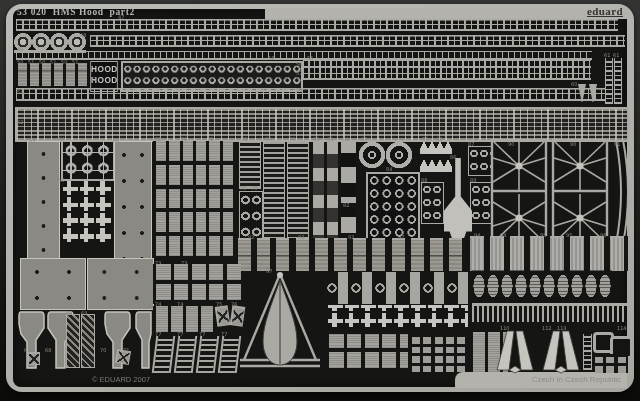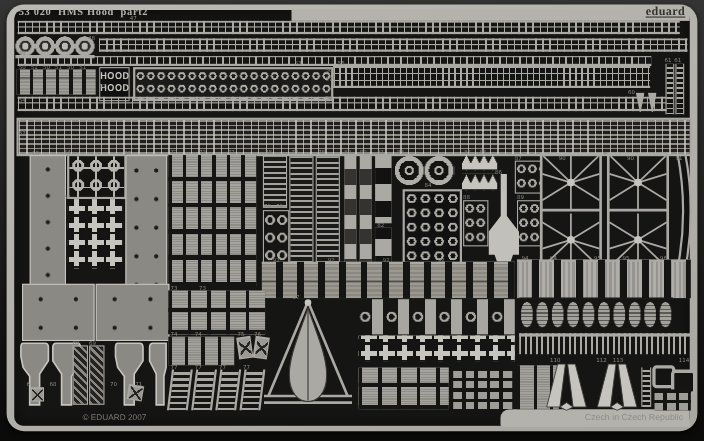--- a/index.html
+++ b/index.html
@@ -16,21 +16,21 @@
     background:linear-gradient(160deg,#bcbab4,#a8a6a0);box-shadow:0 2px 5px rgba(0,0,0,.6);}
   .inner{position:absolute;left:13px;top:9px;width:614px;height:378px;border-radius:8px;
     background:var(--interior);box-shadow:inset 0 0 14px rgba(0,0,0,.55);}
   .bandpatch{position:absolute;background:var(--frame);}
   .bp-top{left:265px;top:8px;width:362px;height:11px;}
   .bp-bottom{left:455px;top:372px;width:172px;height:16px;border-radius:8px 0 0 2px;}
   .title{position:absolute;left:17px;top:7px;font:bold 9.5px "Liberation Serif",serif;
     letter-spacing:.6px;color:var(--title);white-space:pre;}
   .brand{position:absolute;right:17px;top:5px;font:bold 11px "Liberation Serif",serif;
     color:var(--brand);letter-spacing:.4px;text-decoration:underline;}
-  .copyright{position:absolute;left:52px;top:375px;font:7.5px "Liberation Sans",sans-serif;color:var(--copy);padding-left:23px;}
+  .copyright{position:absolute;left:69px;top:375px;font:7.5px "Liberation Sans",sans-serif;color:var(--copy);padding-left:23px;}
   .madein{position:absolute;right:19px;top:375px;font:8px "Liberation Sans",sans-serif;color:var(--made);}
   .p{position:absolute;}
   
   .rail3{background:
     repeating-linear-gradient(90deg,var(--pl) 0 1.3px,transparent 1.3px 6.5px),
     linear-gradient(var(--pl),var(--pl)) 0 0/100% 1.6px no-repeat,
     linear-gradient(var(--pl),var(--pl)) 0 45%/100% 1.1px no-repeat,
     linear-gradient(var(--pl),var(--pl)) 0 100%/100% 2.2px no-repeat;}
   .rail2{background:
     repeating-linear-gradient(90deg,var(--pl) 0 1.2px,transparent 1.2px 6px),

